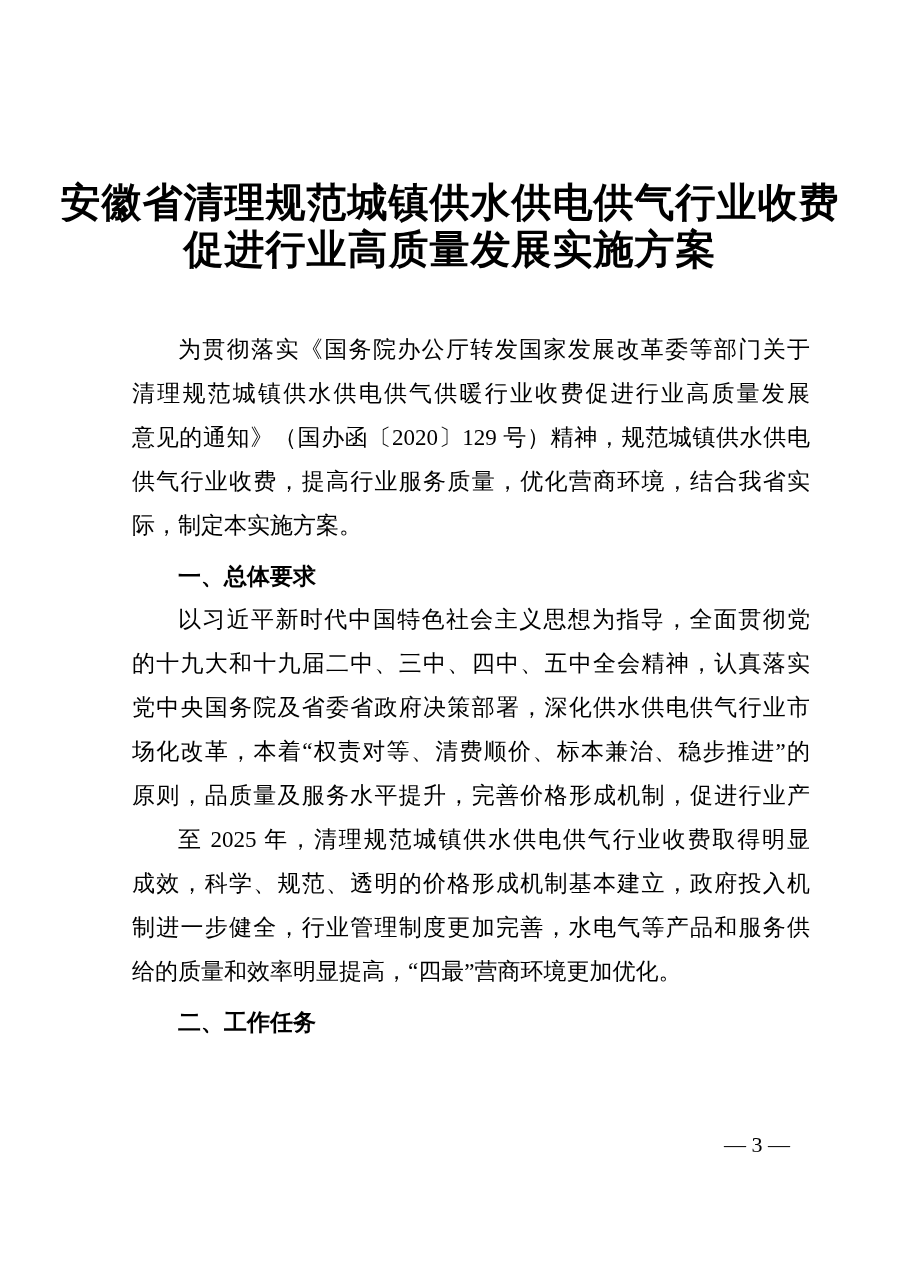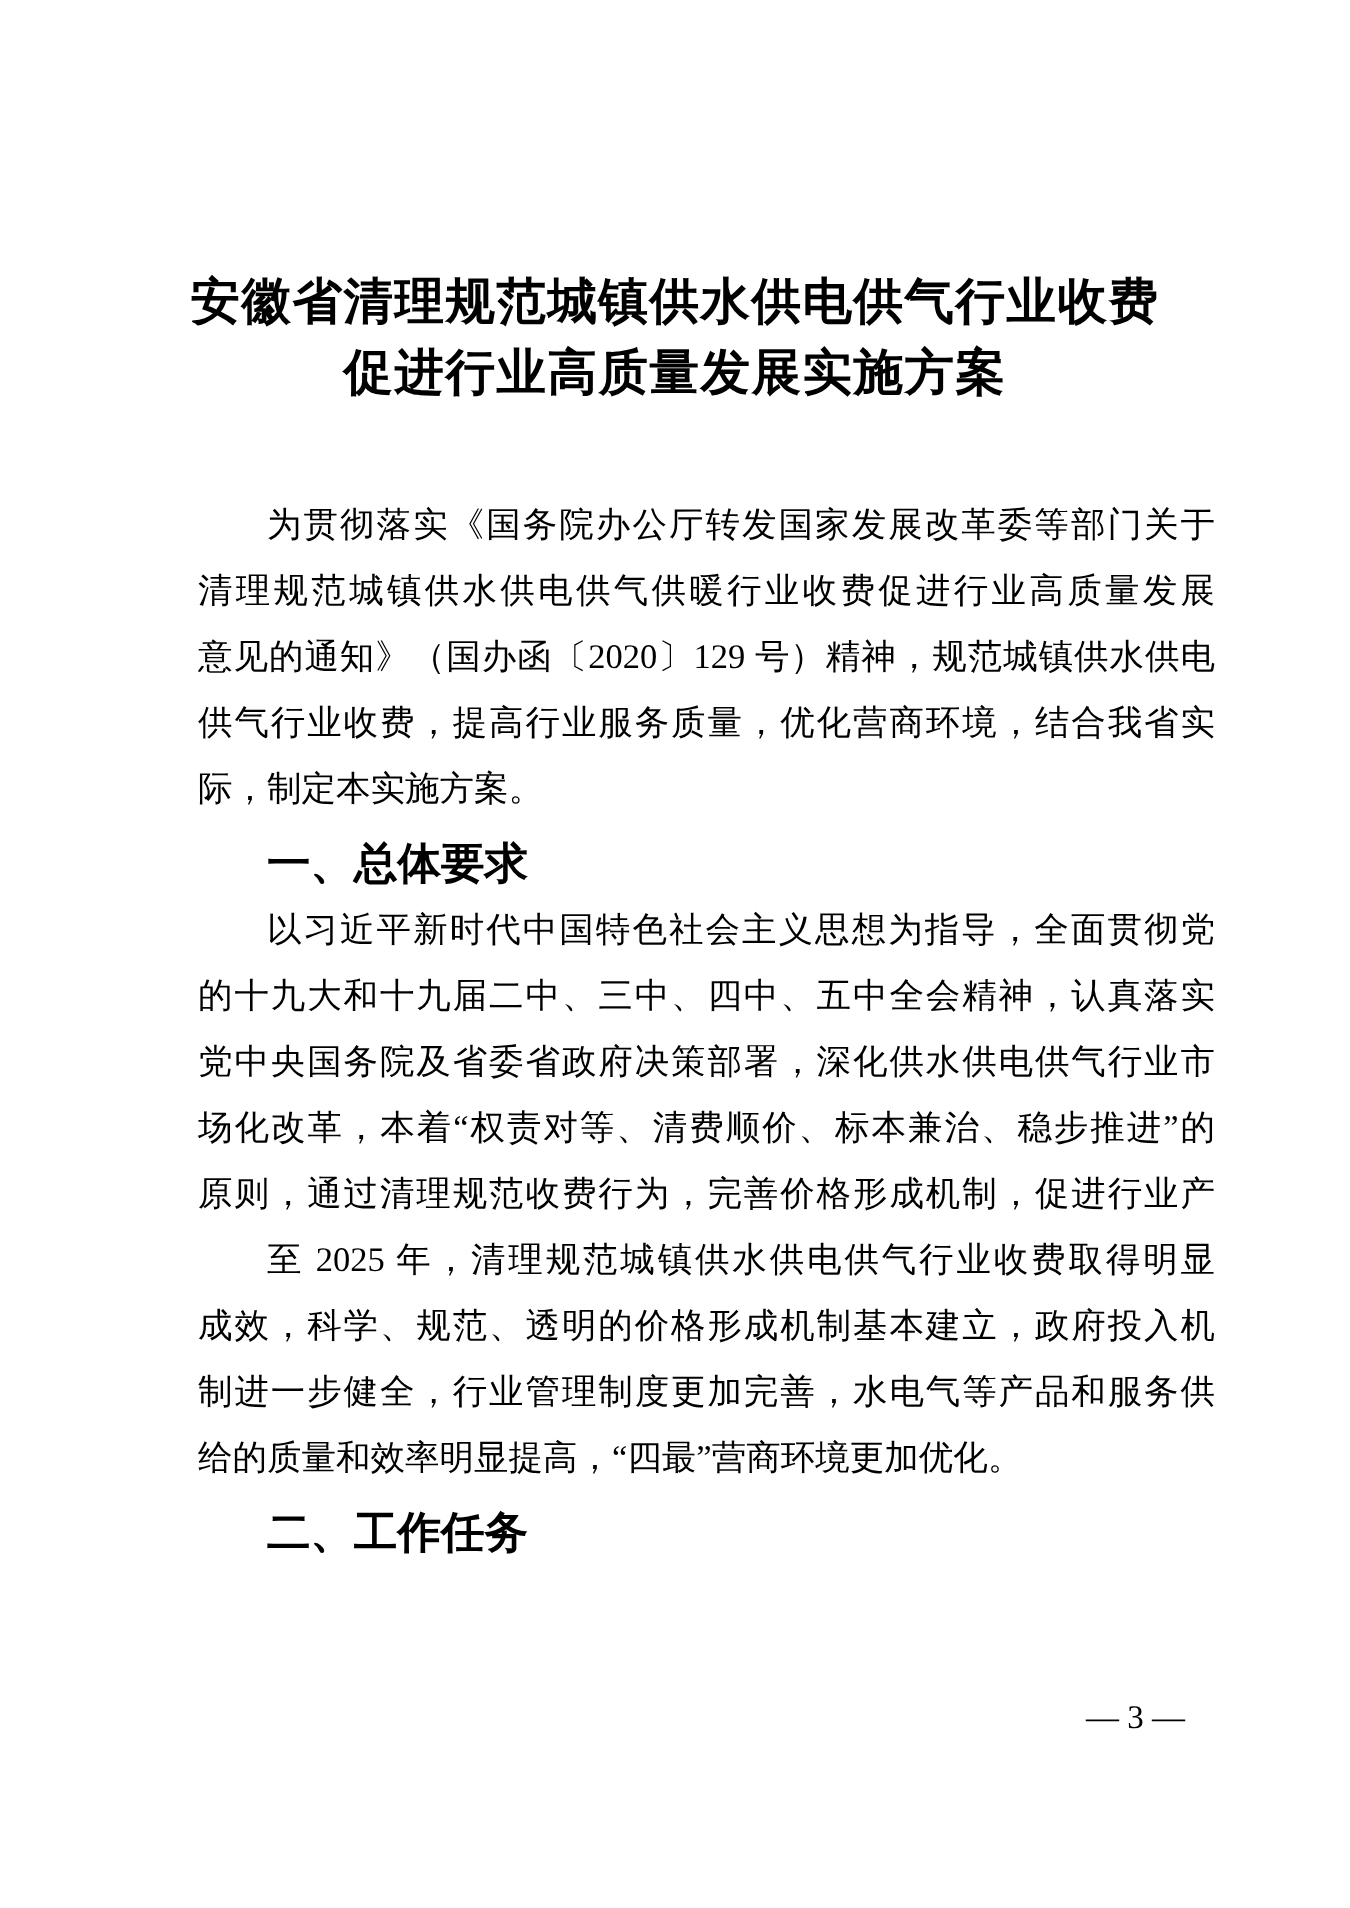--- a/index.html
+++ b/index.html
@@ -12,21 +12,21 @@
     font-family: "Liberation Serif", "DejaVu Serif", serif;
     overflow: hidden;
   }
   .title-block {
     position: absolute;
     top: 179px;
     left: 0;
     width: 900px;
     text-align: center;
     font-weight: bold;
-    font-size: 33px;
+    font-size: 40px;
     line-height: 47px;
     letter-spacing: 1px;
   }
   .body-block {
     position: absolute;
     top: 328px;
     left: 112px;
     width: 678px;
     font-size: 23px;
     margin-left: 20px;
@@ -45,21 +45,21 @@
   .line.indent {
     padding-left: 46px;
   }
   .heading {
     height: 44px;
     line-height: 44px;
     margin-top: 6px;
     padding-left: 46px;
     font-family: "Liberation Sans", "DejaVu Sans", sans-serif;
     font-weight: bold;
-    font-size: 29px;
+    font-size: 23px;
     text-align: left;
     text-align-last: left;
   }
   .page-number {
     position: absolute;
     top: 1130px;
     left: 112px;
     width: 678px;
     text-align: right;
     font-size: 22px;
@@ -83,21 +83,21 @@
     <div class="line">意见的通知》（国办函〔2020〕129 号）精神，规范城镇供水供电</div>
     <div class="line">供气行业收费，提高行业服务质量，优化营商环境，结合我省实</div>
     <div class="line last">际，制定本实施方案。</div>
 
     <div class="heading">一、总体要求</div>
 
     <div class="line indent">以习近平新时代中国特色社会主义思想为指导，全面贯彻党</div>
     <div class="line">的十九大和十九届二中、三中、四中、五中全会精神，认真落实</div>
     <div class="line">党中央国务院及省委省政府决策部署，深化供水供电供气行业市</div>
     <div class="line">场化改革，本着“权责对等、清费顺价、标本兼治、稳步推进”的</div>
-    <div class="line">原则，通过清理规范收费行为，完善价格形成机制，促进行业产</div>
+    <div class="line">原则，品质量及服务水平提升，完善价格形成机制，促进行业产</div>
 
     <div class="line indent">至 2025 年，清理规范城镇供水供电供气行业收费取得明显</div>
     <div class="line">成效，科学、规范、透明的价格形成机制基本建立，政府投入机</div>
     <div class="line">制进一步健全，行业管理制度更加完善，水电气等产品和服务供</div>
     <div class="line last">给的质量和效率明显提高，“四最”营商环境更加优化。</div>
 
     <div class="heading">二、工作任务</div>
 
   </div>
 

